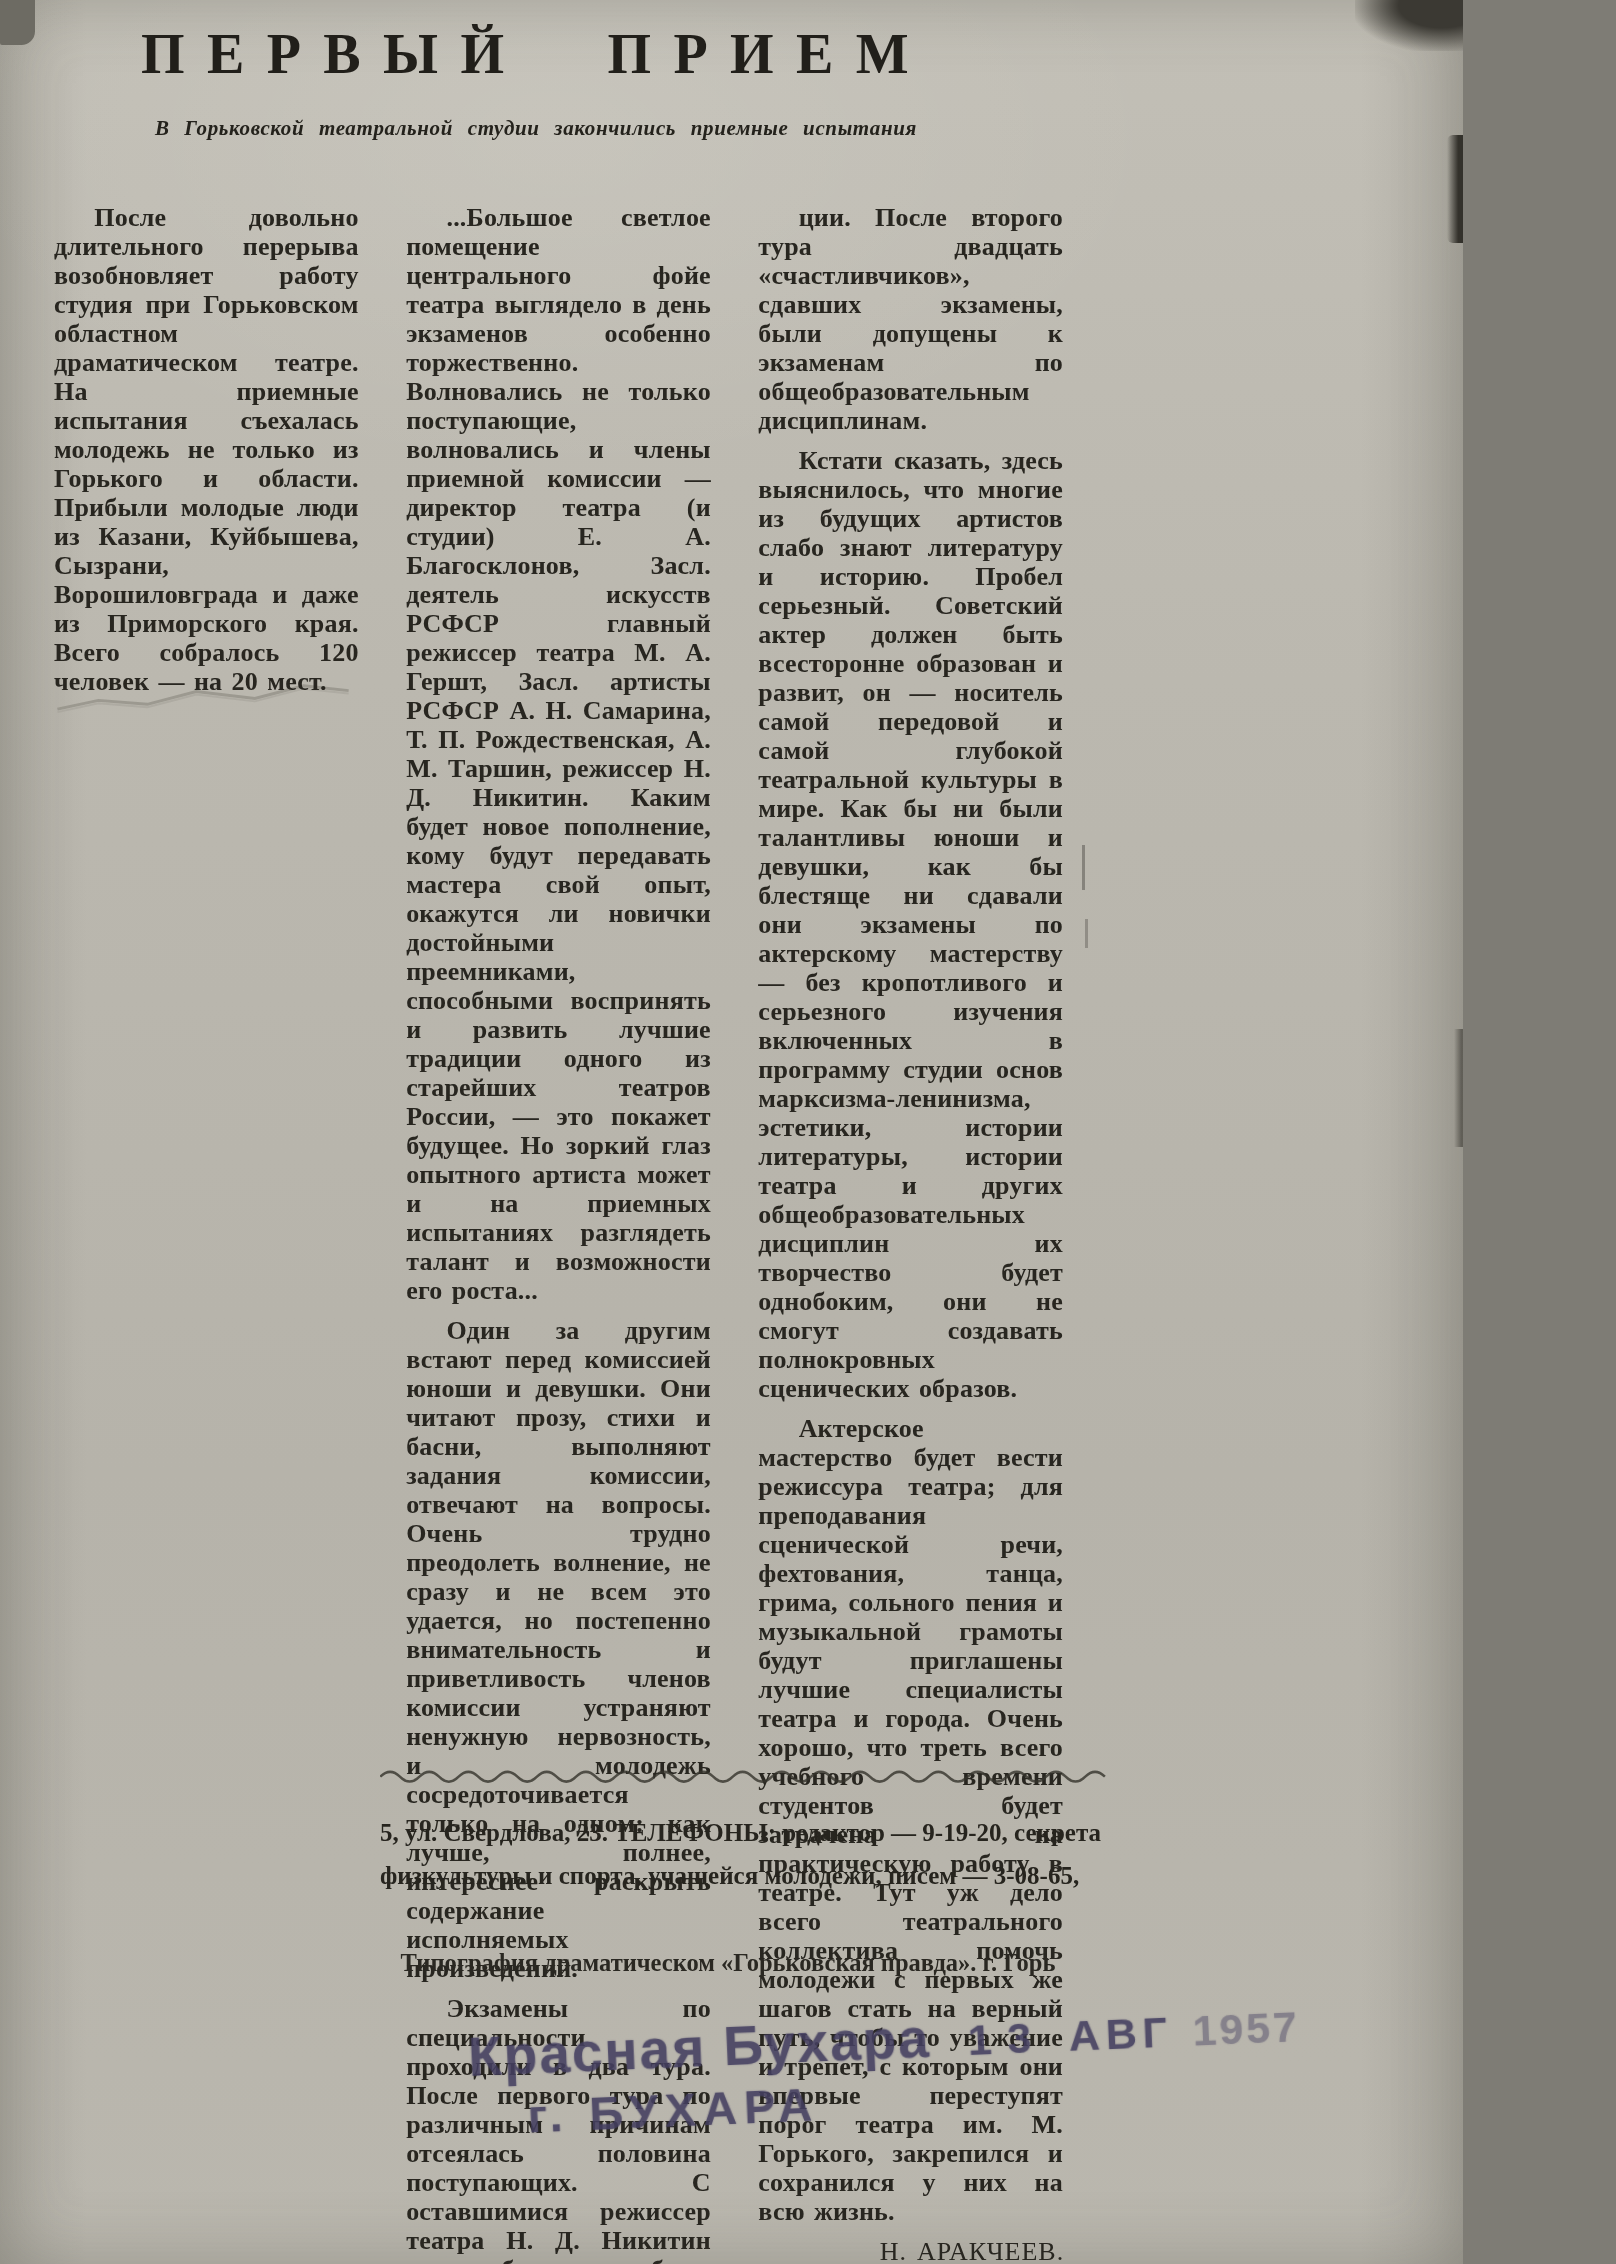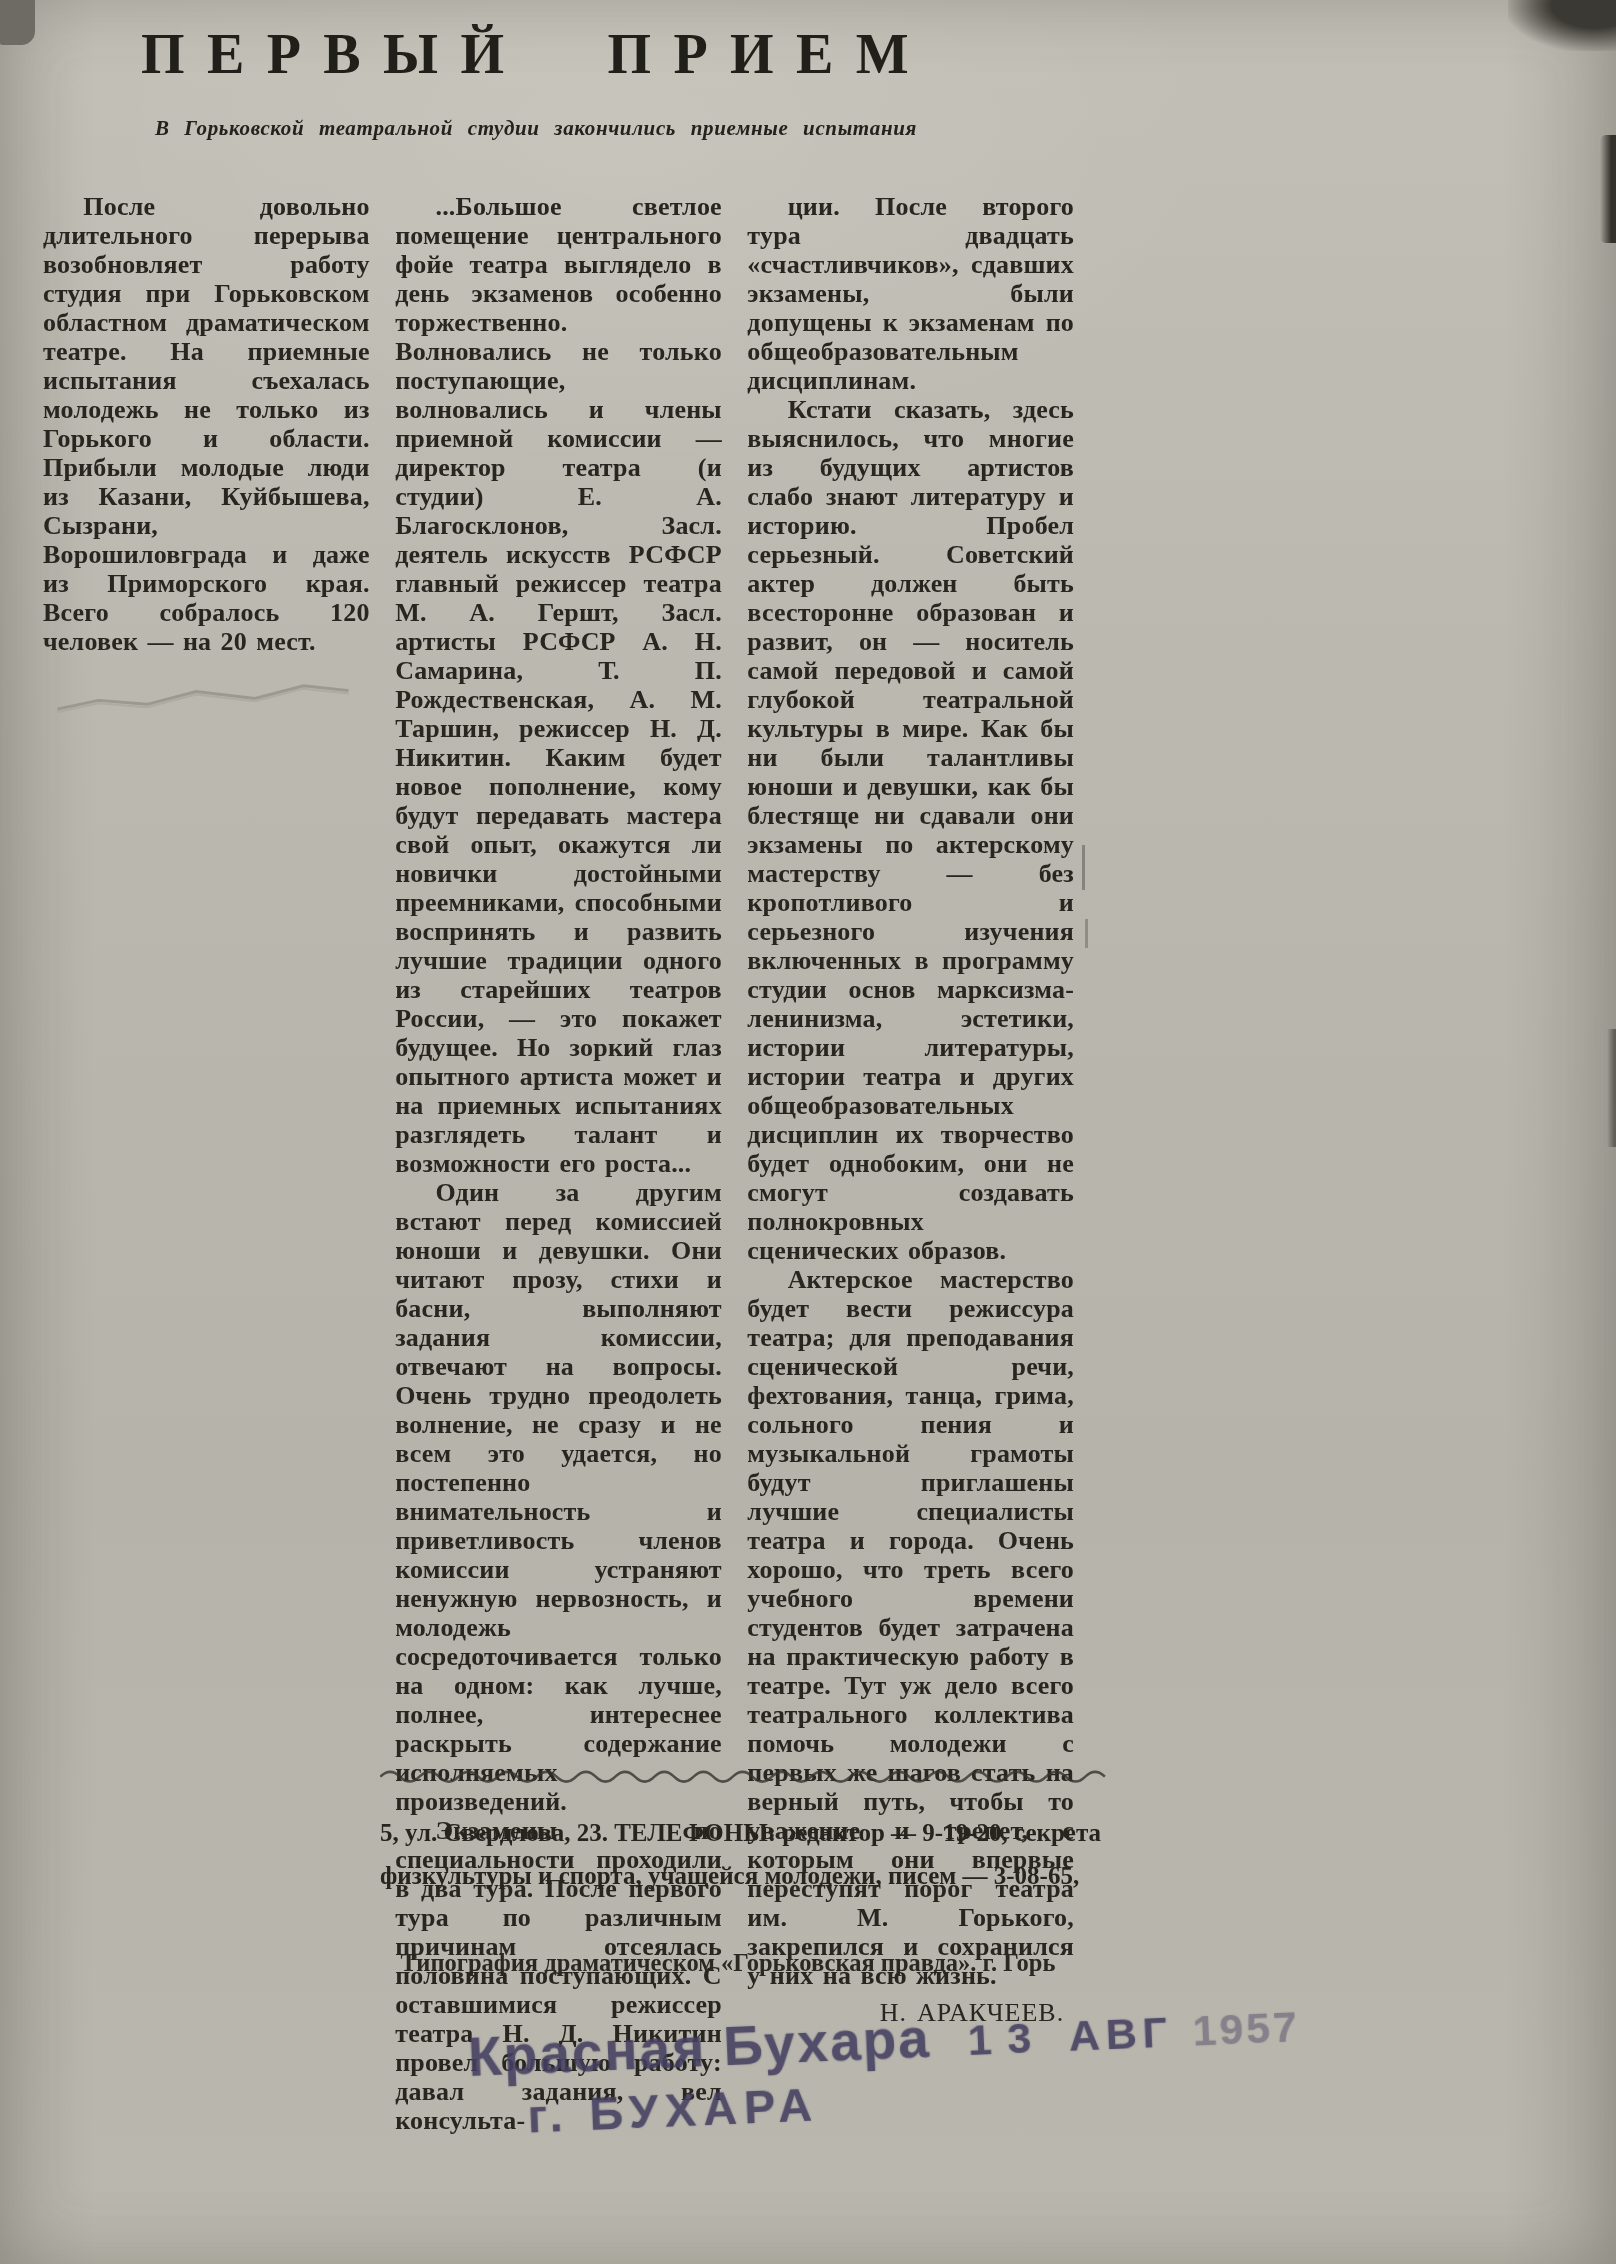--- a/index.html
+++ b/index.html
@@ -2,21 +2,21 @@
 <html><head>
 <meta charset="utf-8">
 <style>
   * { margin:0; padding:0; box-sizing:border-box; }
   html,body { width:1616px; height:2264px; }
   body {
     background:#7e7c75;
     font-family:"Liberation Serif", serif;
     overflow:hidden;
   }
-  .page { position:relative; width:1616px; height:2264px; }
+  .page { position:relative; width:1463px; height:2264px; }
 
   .clipping {
     position:absolute; inset:0;
     background:
       radial-gradient(ellipse 882px 490px at 38% 6%, rgba(255,255,248,0.10), rgba(255,255,248,0) 70%),
       linear-gradient(90deg, rgba(80,78,70,0.12), rgba(80,78,70,0) 6%, rgba(80,78,70,0) 93%, rgba(80,78,70,0.16)),
       linear-gradient(180deg, #c2bfb6 0%, #bbb8af 30%, #b6b3aa 65%, #bab7ae 100%);
     box-shadow: inset 0 0 69px rgba(70,68,60,0.30);
   }
 
@@ -67,21 +67,21 @@
     font-weight:bold;
     font-size:26px;
     line-height:29px;
     color:#282620;
     text-align:justify;
     letter-spacing:0.2px;
     word-spacing:0.10em;
     hyphens:auto;
     -webkit-hyphens:auto;
   }
-  .col p { text-indent:1.55em; margin:0; }
+  .col p { text-indent:1.55em; margin:11px; }
   .signature {
     margin-top:7.8px;
     text-align:right;
     padding-right:9.8px;
     letter-spacing:1px;
     font-weight:normal;
   }
 
   
   .footer {

